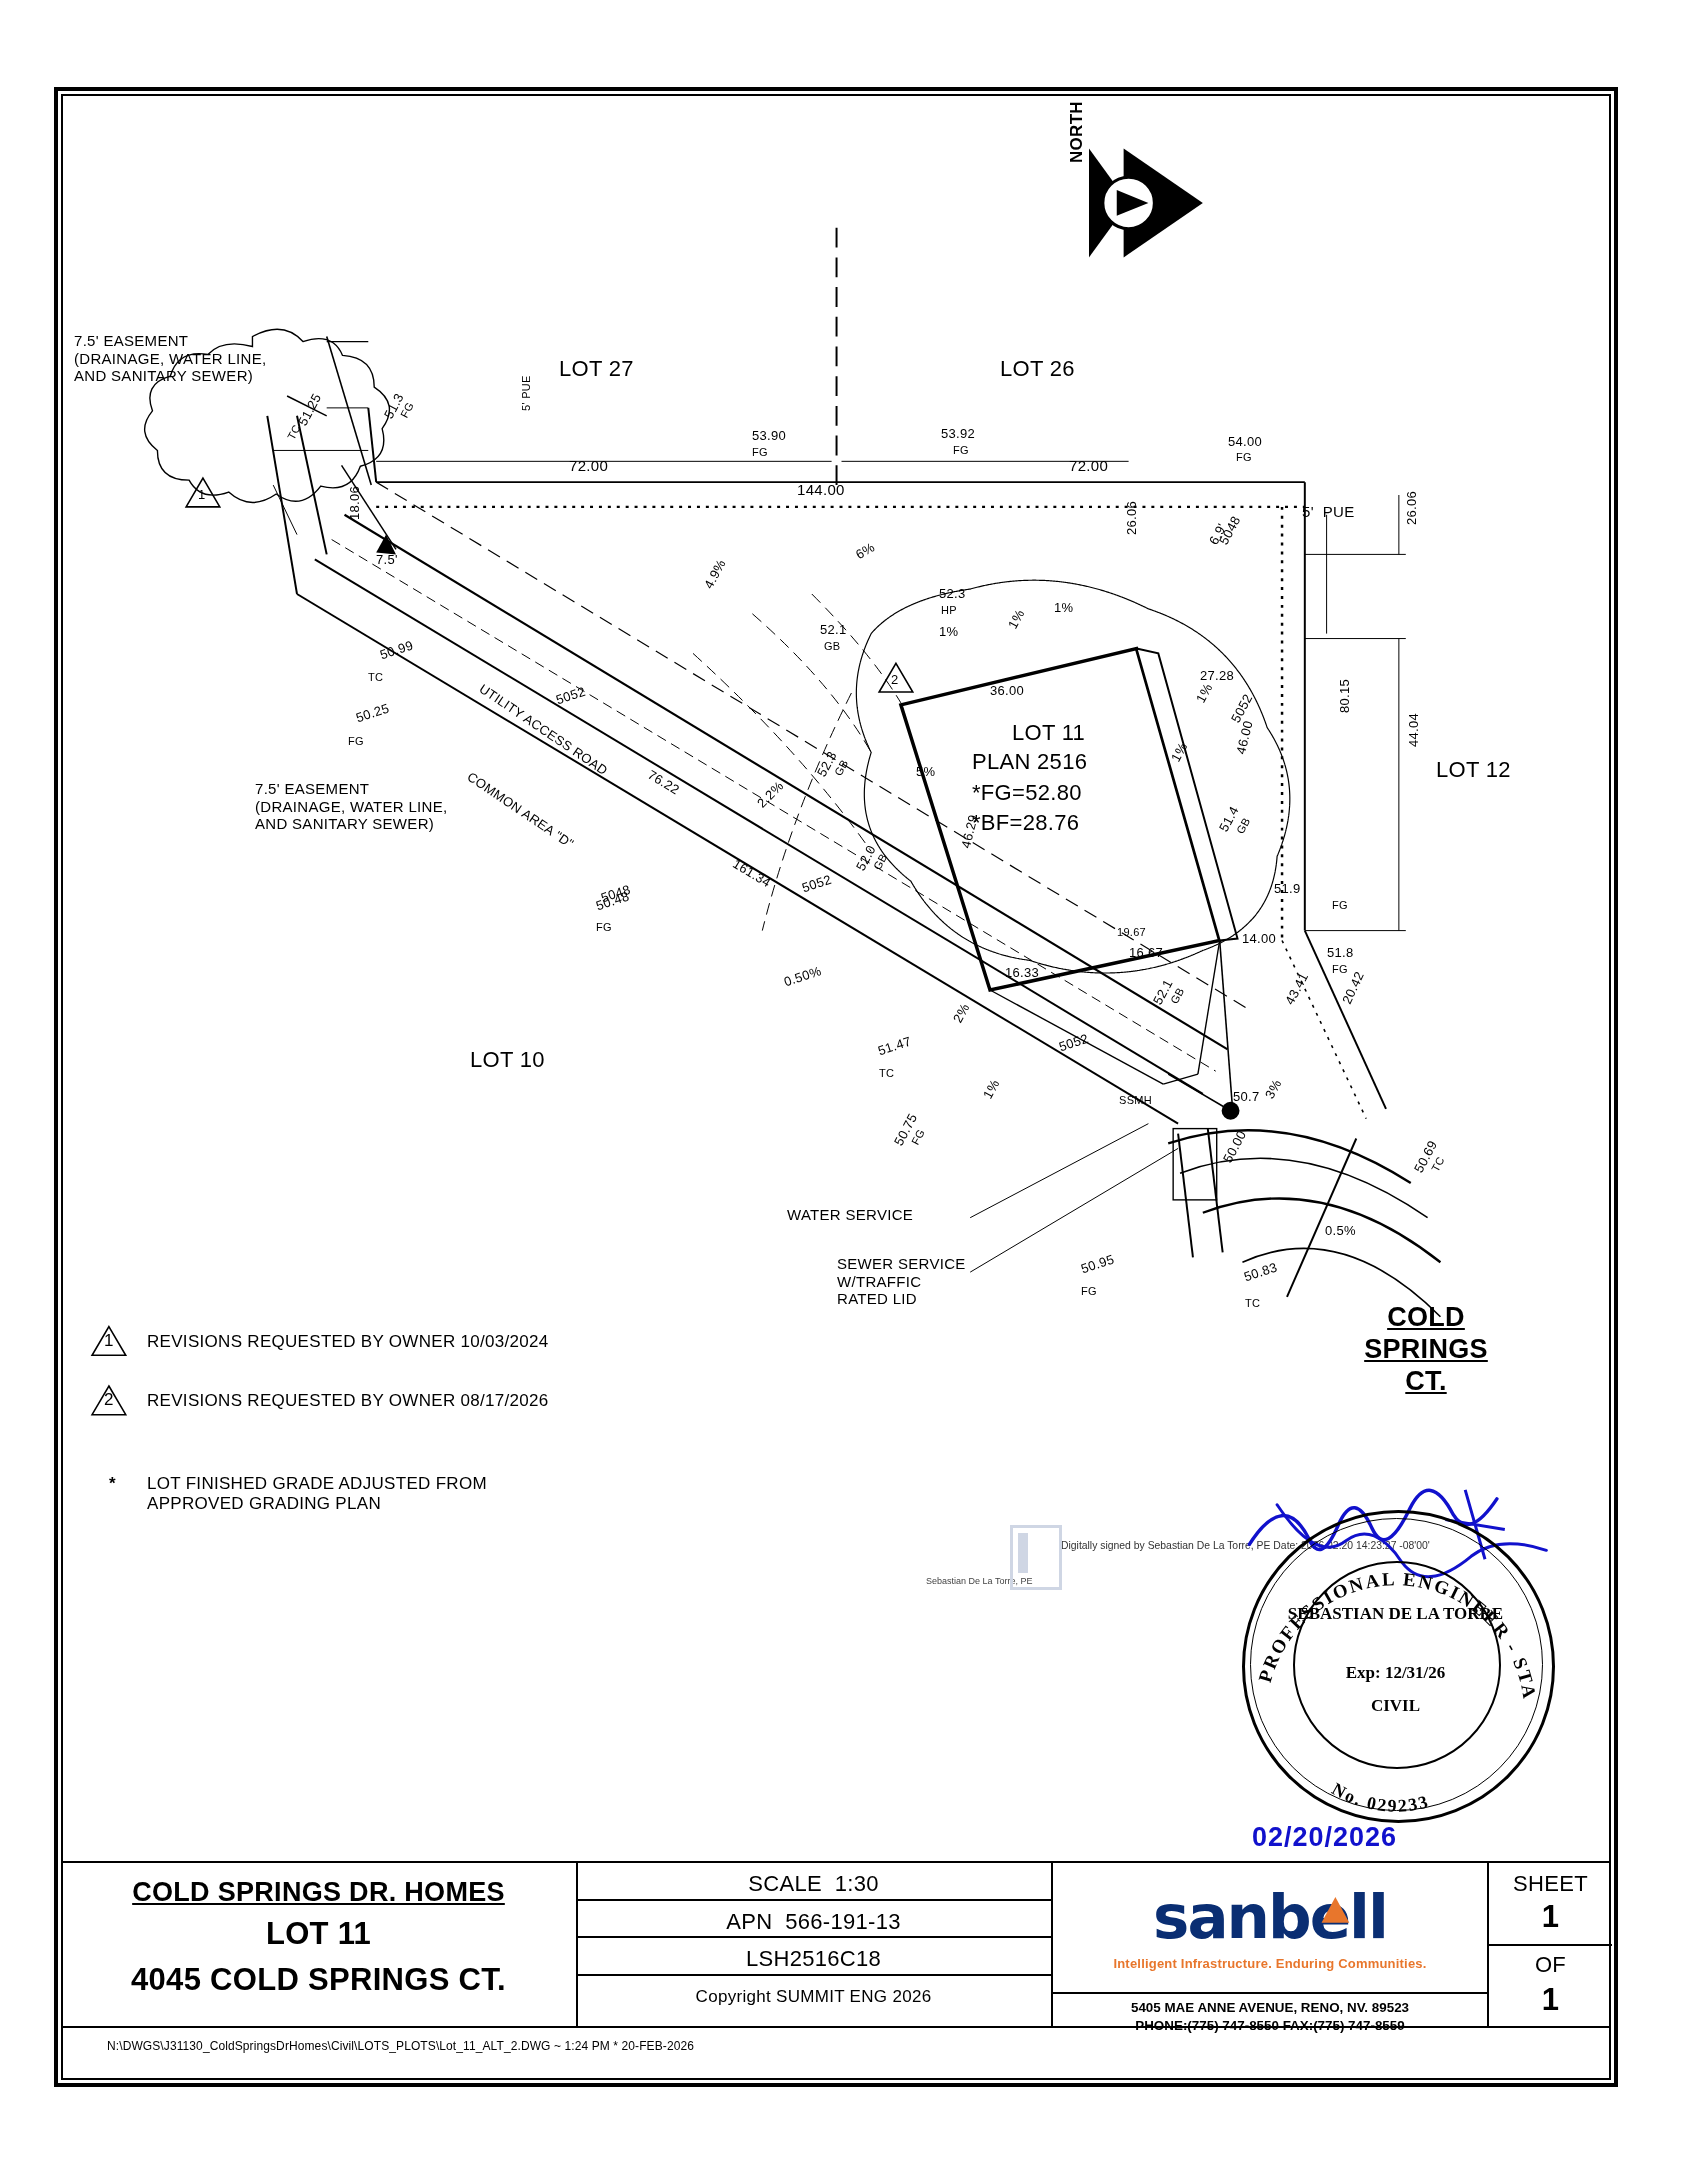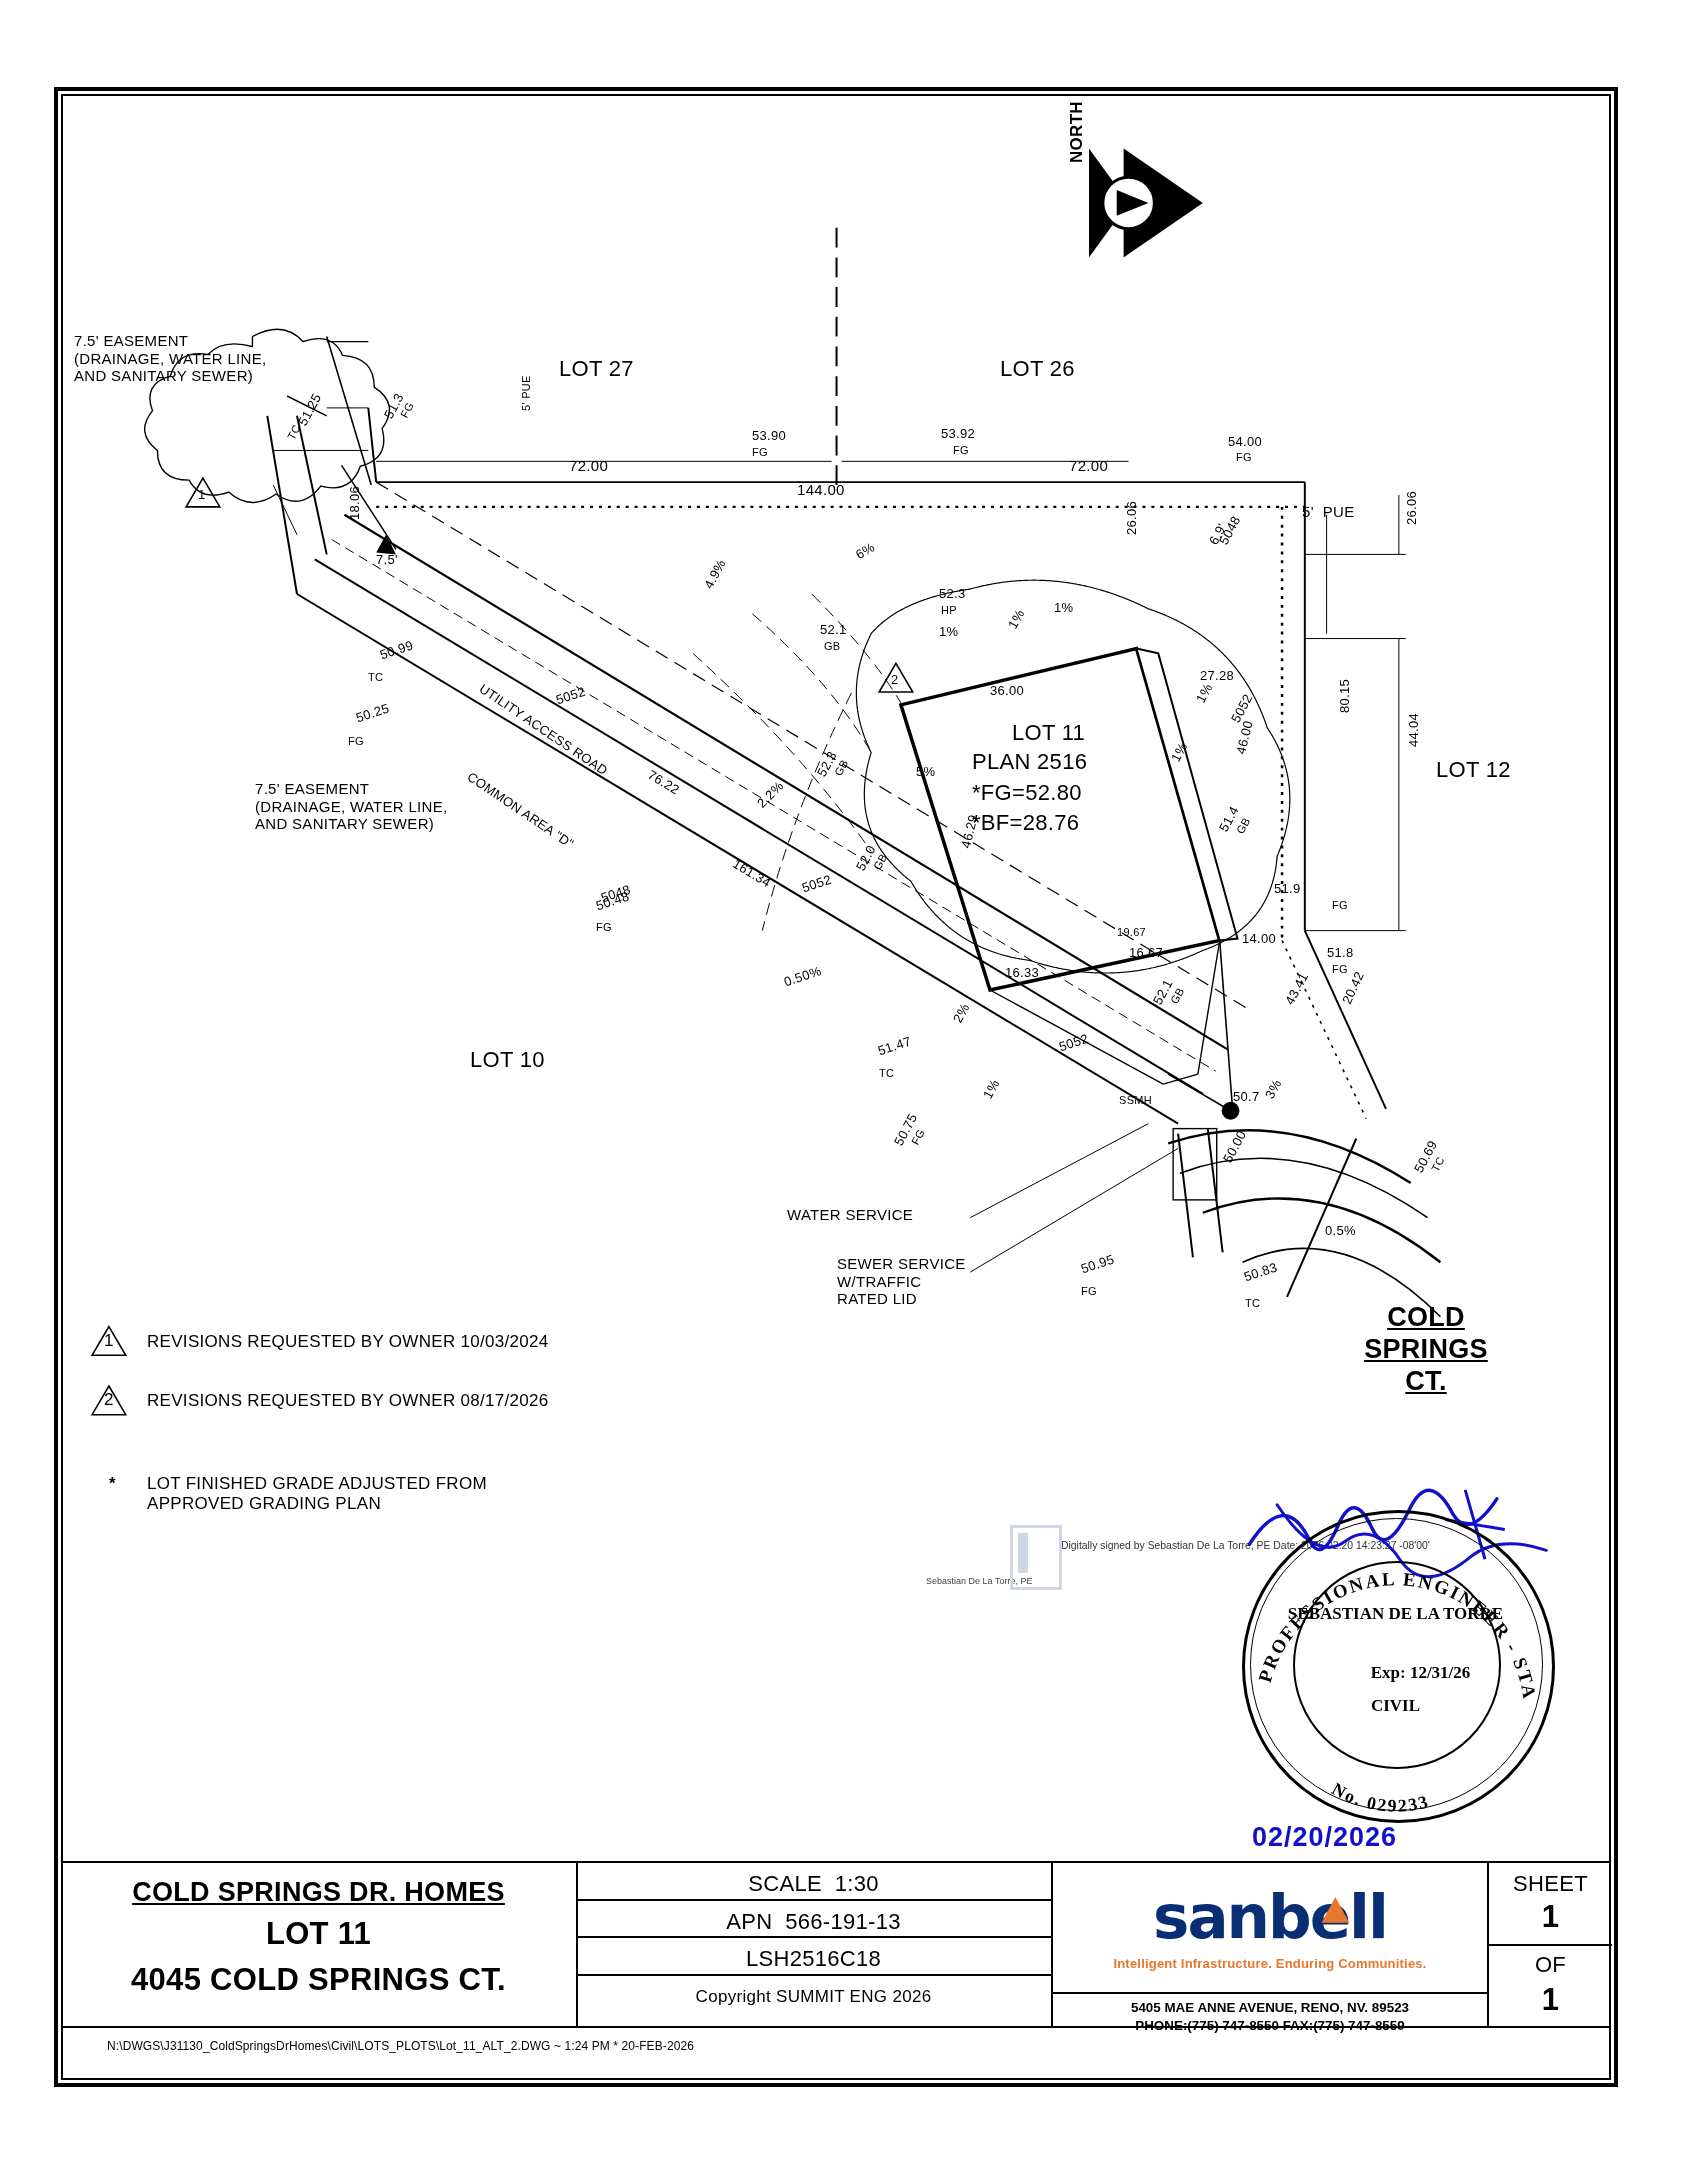--- a/index.html
+++ b/index.html
@@ -325,21 +325,21 @@
       </defs>
       <text font-family="Liberation Serif, serif" font-size="19" font-weight="bold" letter-spacing="2.2">
         <textPath href="#arcTop" startOffset="4%">PROFESSIONAL ENGINEER - STATE OF NEVADA</textPath>
       </text>
       <text font-family="Liberation Serif, serif" font-size="18" font-weight="bold" letter-spacing="2">
         <textPath href="#arcBottom" startOffset="30%">No. 029233</textPath>
       </text>
     </svg>
     <div class="stamp-text bold" style="top:93px;font-size:17px;line-height:1.25;">SEBASTIAN
 DE LA TORRE</div>
-    <div class="stamp-text bold" style="top:153px;font-size:17px;padding-left:25px;">Exp: 12/31/26</div>
+    <div class="stamp-text bold" style="top:153px;font-size:17px;">Exp: 12/31/26</div>
     <div class="stamp-text bold" style="top:186px;font-size:17px;">CIVIL</div>
   </div>
 
   <div id="sigdate">02/20/2026</div>
 
   <div id="titleblock">
 
     <div class="vline" style="left:515px;top:0;height:163px;"></div>
     <div class="vline" style="left:990px;top:0;height:163px;"></div>
     <div class="vline" style="left:1426px;top:0;height:163px;"></div>

